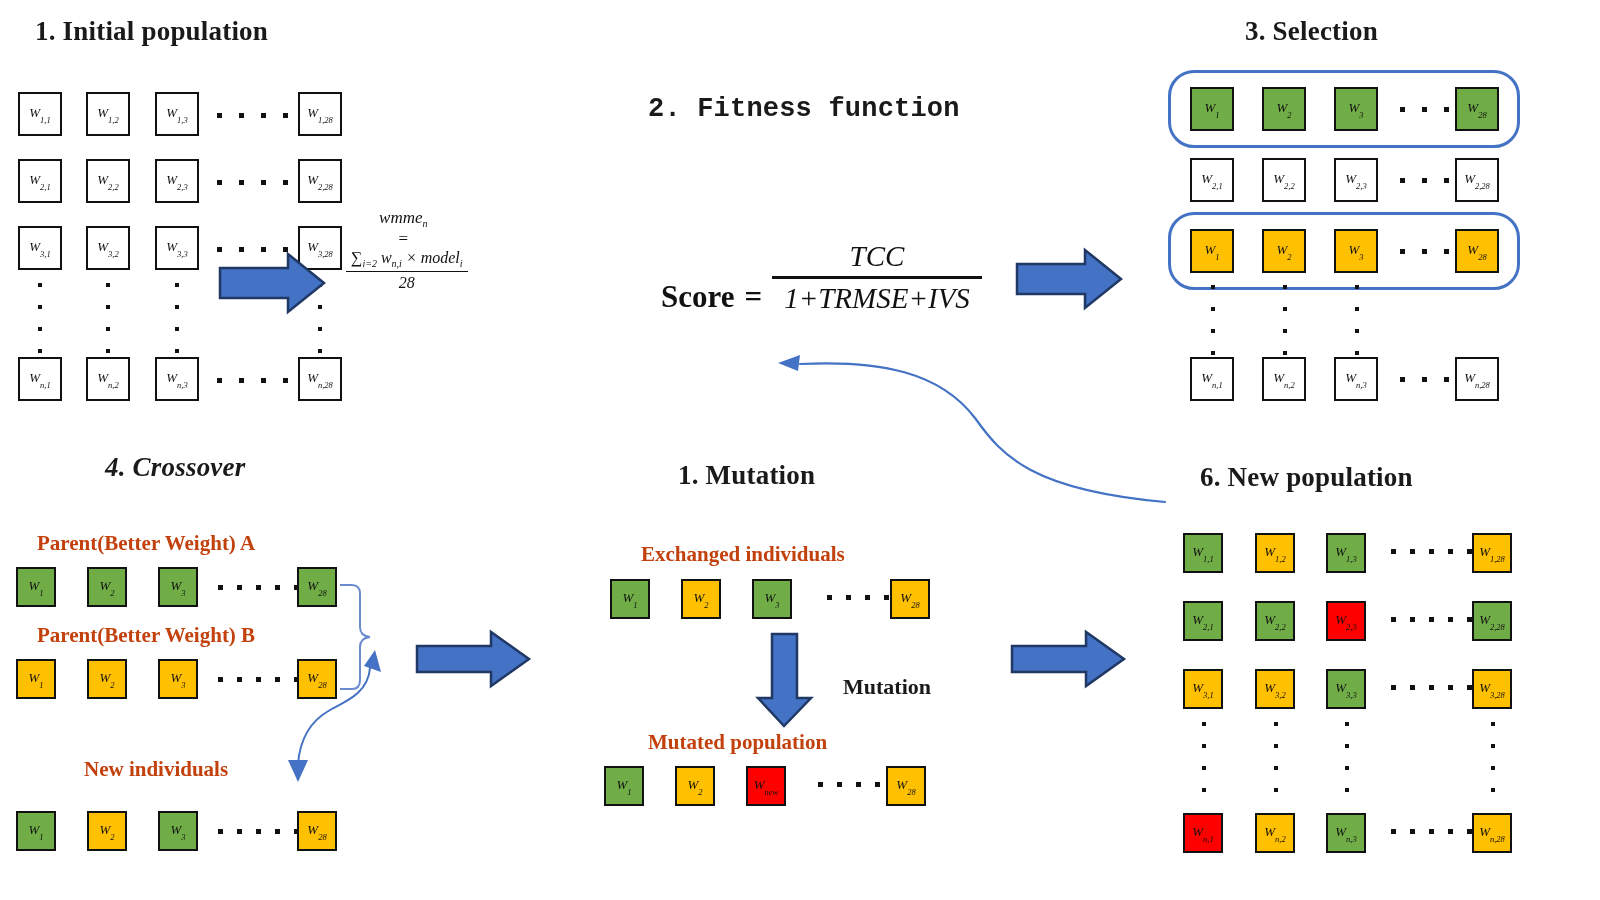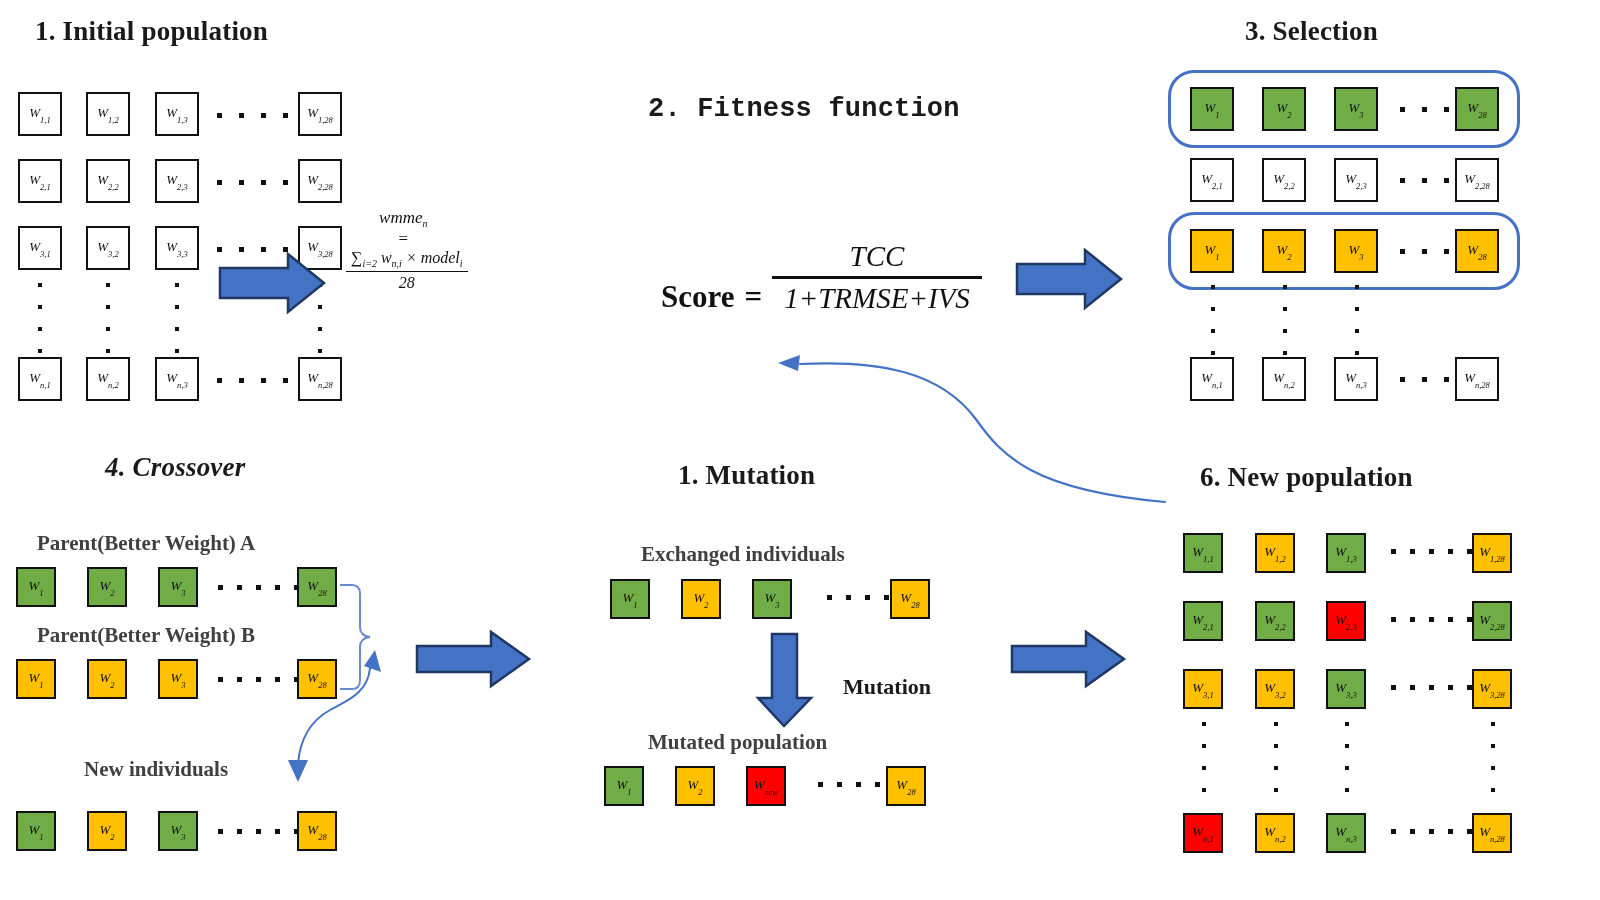--- a/index.html
+++ b/index.html
@@ -22,21 +22,21 @@
     font-size:27px;
     color:#1a1a1a;
     white-space:nowrap;
     letter-spacing:.2px;
   }
   .subheading{
     position:absolute;
     font-family:"Liberation Serif", serif;
     font-weight:bold;
     font-size:21px;
-    color:#404040;
+    color:#c2410c;
     white-space:nowrap;
   }
   .minilabel{
     position:absolute;
     font-family:"Liberation Serif", serif;
     font-weight:bold;
     font-size:22px;
     color:#1a1a1a;
     white-space:nowrap;
   }

